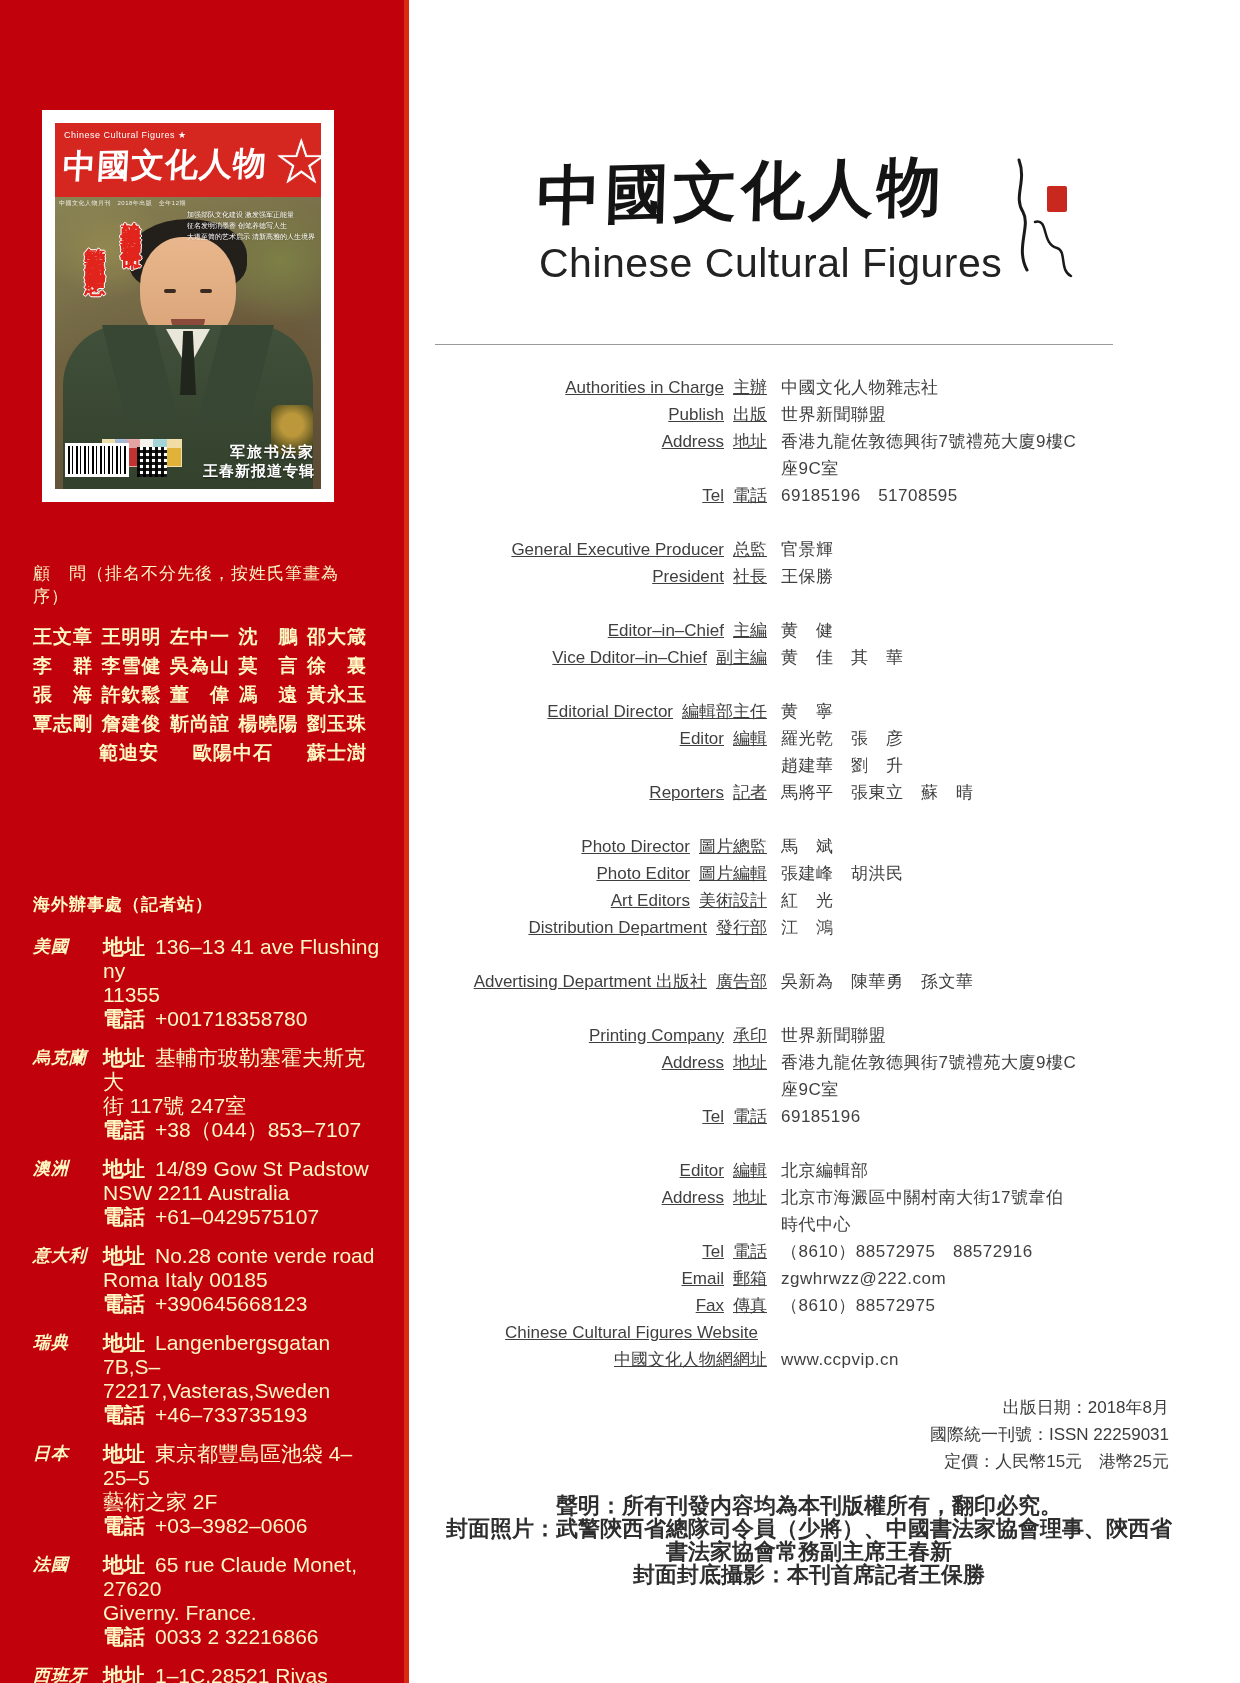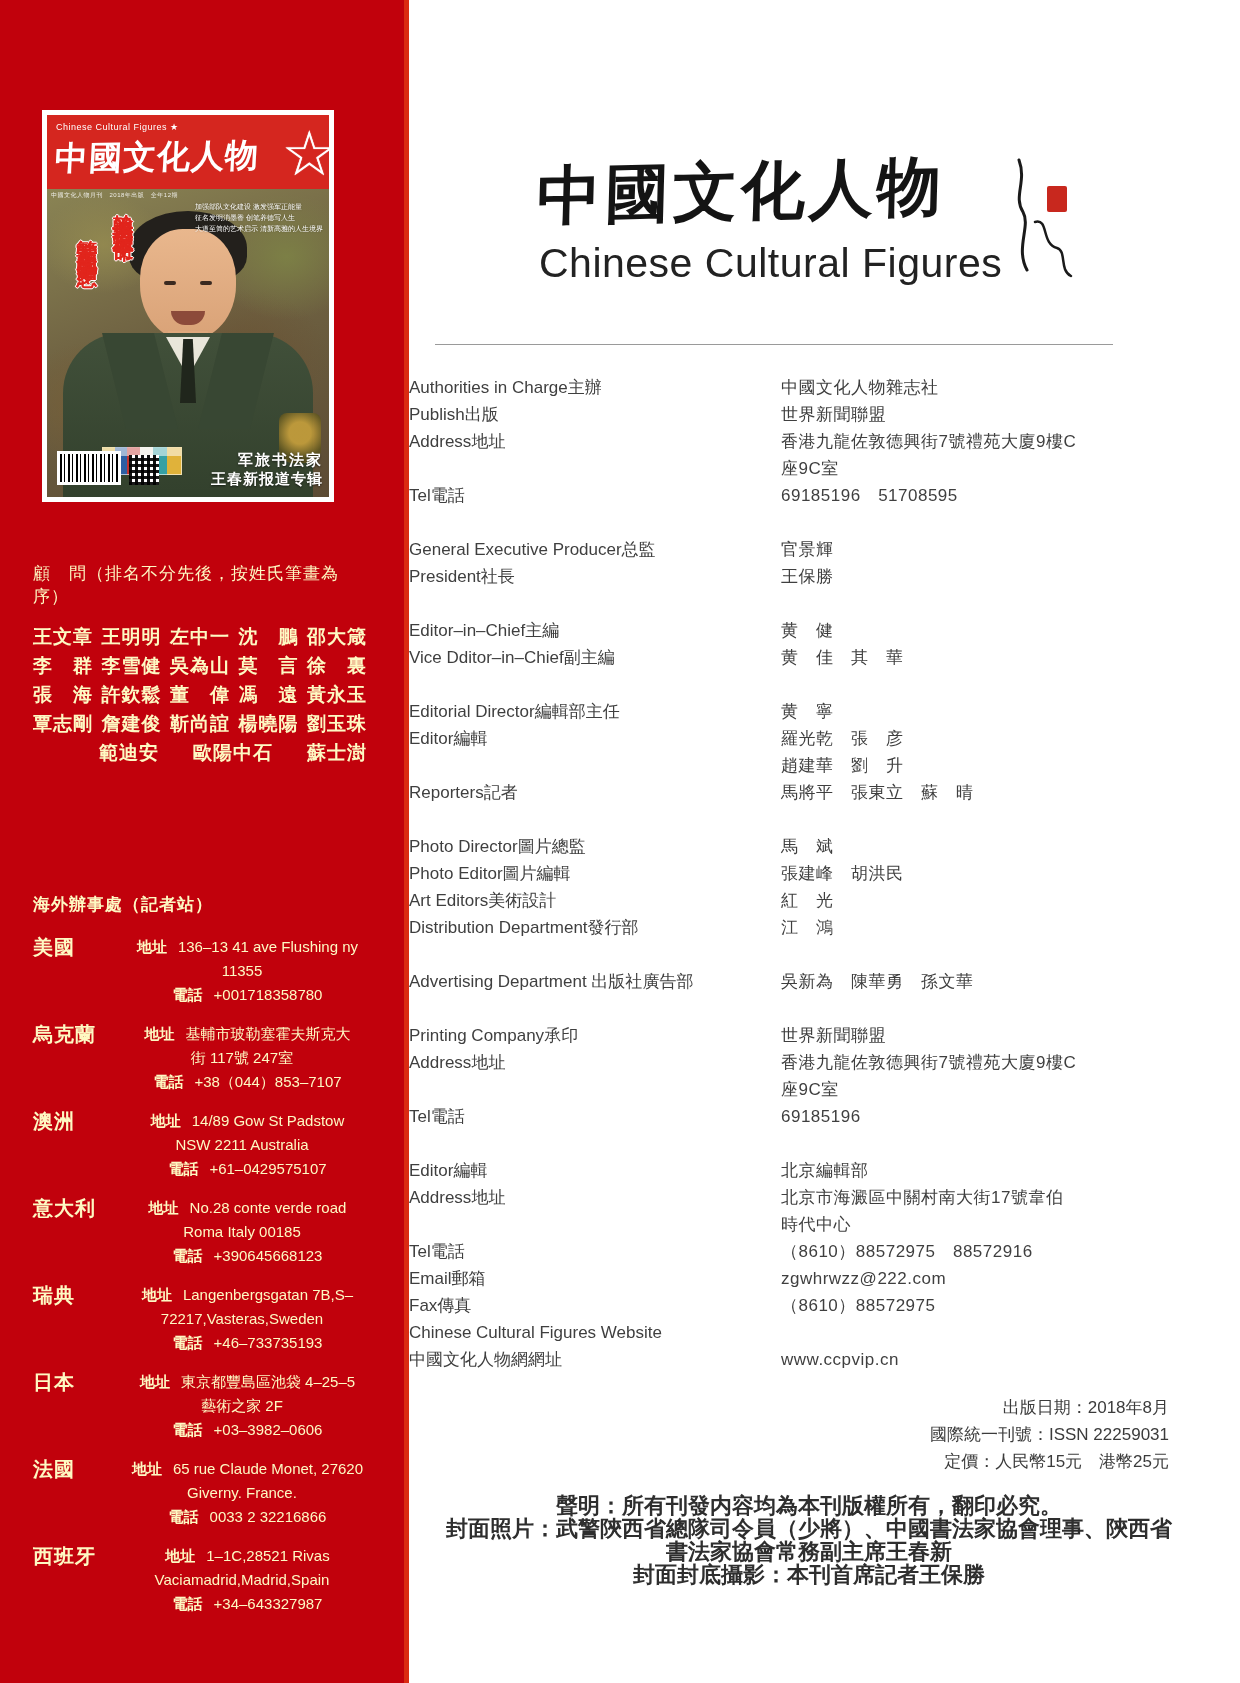--- a/index.html
+++ b/index.html
@@ -4,21 +4,21 @@
 <style>
   html,body{margin:0;padding:0;background:#ffffff;}
   body{font-family:"Liberation Sans","DejaVu Sans",sans-serif;}
   .page{position:relative;width:1240px;height:1683px;overflow:hidden;background:#ffffff;}
 
   
   .sidebar{position:absolute;left:0;top:0;width:404px;height:1683px;background:#c1010c;}
   .stripe{position:absolute;left:404px;top:0;width:5px;height:1683px;background:#da2b12;}
 
   
-  .cover{position:absolute;left:42px;top:110px;width:292px;height:392px;background:#ffffff;padding:5px;box-sizing:border-box;}
+  .cover{position:absolute;left:42px;top:110px;width:292px;height:392px;background:#ffffff;padding:13px;box-sizing:border-box;}
   .cover-inner{position:relative;width:100%;height:100%;overflow:hidden;}
   .cover-head{position:absolute;left:0;top:0;right:0;height:74px;background:#d5261f;z-index:3;}
   .cover-head-en{position:absolute;left:9px;top:7px;font-size:9px;color:#ffffff;letter-spacing:0.5px;}
   .cover-logo{position:absolute;left:8px;top:20px;font-size:33px;font-weight:900;color:#ffffff;letter-spacing:1px;transform:skewX(-4deg) rotate(-1deg);white-space:nowrap;font-family:"Liberation Serif","DejaVu Serif",serif;}
   .cover-star{position:absolute;right:-8px;top:8px;font-size:62px;color:#ffffff;line-height:1;z-index:4;text-shadow:0 0 1px #fff;}
   .photo{position:absolute;left:0;top:74px;right:0;bottom:0;
     background:
       radial-gradient(90px 70px at 20% 18%,rgba(150,140,80,.8),rgba(150,140,80,0) 70%),
       radial-gradient(110px 90px at 85% 22%,rgba(125,130,70,.9),rgba(125,130,70,0) 70%),
       radial-gradient(120px 100px at 70% 55%,rgba(105,80,50,.8),rgba(105,80,50,0) 70%),
@@ -58,37 +58,37 @@
 
   
   .cream{color:#fef9c3;}
   .advisors{position:absolute;left:33px;top:562px;width:334px;}
   .adv-head{font-size:17px;letter-spacing:1px;margin-bottom:14px;}
   .adv-row{display:flex;justify-content:space-between;font-size:19px;font-weight:600;line-height:29px;letter-spacing:1px;}
   .adv-row.last{justify-content:flex-end;gap:34px;}
   .overseas{position:absolute;left:33px;top:893px;width:348px;}
   .ovs-head{font-size:17px;font-weight:600;letter-spacing:1px;margin-bottom:19px;}
   .office{display:grid;grid-template-columns:70px 1fr;margin-bottom:15px;}
-  .oc{font-size:20px;font-weight:700;letter-spacing:1px;line-height:24px;}
-  .ob{font-size:15px;line-height:24px;text-align:center;}
+  .oc{font-size:17px;font-weight:700;letter-spacing:1px;line-height:24px;font-style:italic;}
+  .ob{font-size:21px;line-height:24px;}
   .olbl{display:inline-block;width:52px;font-weight:700;}
 
   
   .main{position:absolute;left:409px;top:0;width:831px;height:1683px;background:#ffffff;}
   .logo-cn{position:absolute;left:128px;top:148px;font-size:64px;font-weight:900;letter-spacing:4px;color:#141414;transform:rotate(-1.5deg) skewX(-3deg);font-family:"Liberation Serif","DejaVu Serif",serif;white-space:nowrap;}
   .sig{position:absolute;left:592px;top:152px;width:90px;height:140px;}
   .seal{position:absolute;left:46px;top:34px;width:20px;height:26px;background:#c8281e;border-radius:2px;
     background-image:linear-gradient(#c8281e,#c8281e),repeating-linear-gradient(0deg,rgba(255,255,255,.85) 0 2px,transparent 2px 5px);}
   .logo-en{position:absolute;left:130px;top:240px;font-size:41px;color:#222222;letter-spacing:0.5px;white-space:nowrap;}
   .rule{position:absolute;left:26px;top:344px;width:678px;height:1px;background:#9a9a9a;}
 
   .masthead{position:absolute;left:0;top:374px;width:790px;color:#3f3f3f;}
   .mr{display:grid;grid-template-columns:358px 1fr;column-gap:14px;line-height:27px;min-height:27px;font-size:17px;}
   .mr.g{margin-top:27px;}
-  .ml{display:flex;justify-content:flex-start;white-space:nowrap;}
+  .ml{display:flex;justify-content:flex-end;gap:9px;white-space:nowrap;text-decoration:underline;}
   .mv{letter-spacing:0.5px;white-space:nowrap;}
 
   .pub{position:absolute;left:0;top:1394px;width:760px;text-align:right;font-size:17px;line-height:27px;color:#3b3b3b;}
   .notes{position:absolute;left:0;top:1494px;width:800px;text-align:center;font-size:22px;line-height:23px;color:#2e2e2e;font-weight:600;}
 </style>
 </head>
 <body>
 
 <div class="page">
 

